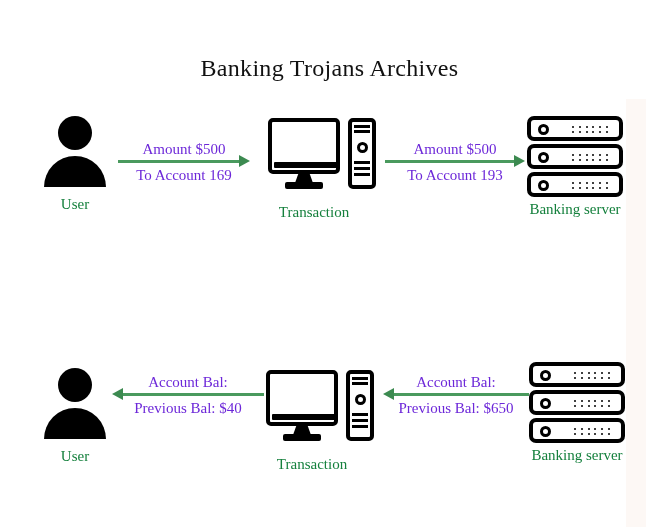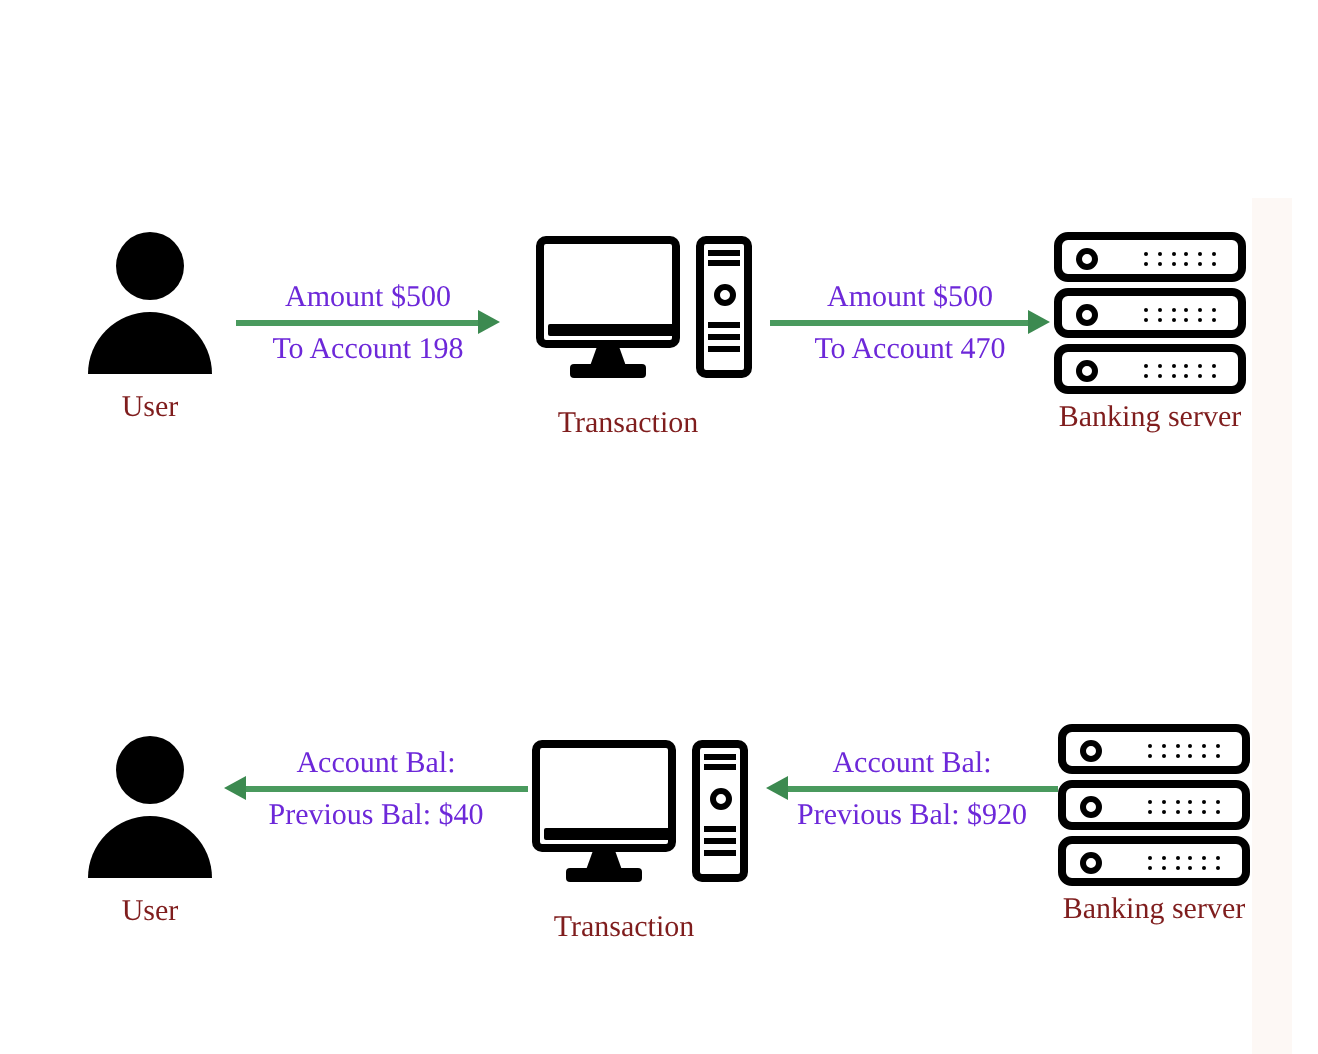--- a/index.html
+++ b/index.html
@@ -44,21 +44,21 @@
   
   .node {
     position: absolute;
   }
   .node-label {
     position: absolute;
     left: 50%;
     transform: translateX(-50%);
     font-size: 15px;
     white-space: nowrap;
-    color: #7f1d1d;
+    color: #15803d;
   }
   
   .user-icon {
     position: relative;
     width: 62px;
     height: 76px;
   }
   .user-head {
     position: absolute;
     left: 14px;
@@ -251,34 +251,35 @@
   .arrow-caption.above { bottom: 6px; }
   .arrow-caption.below { top: 7px; }
 </style>
 </head>
 <body>
 
 <div id="canvas">
 
   <div class="edge-strip"></div>
 
+  <div class="title">Banking Trojans Archives</div>
 
   <div class="node" style="left:44px; top:116px;">
     <div class="user-icon">
       <div class="user-head"></div>
       <div class="user-body"></div>
     </div>
     <div class="node-label" style="top:80px;">User</div>
   </div>
 
   <div class="arrow right" style="left:118px; top:160px; width:132px;">
     <div class="shaft"></div>
     <div class="head"></div>
     <div class="arrow-caption above">Amount $500</div>
-    <div class="arrow-caption below">To Account 198</div>
+    <div class="arrow-caption below">To Account 169</div>
   </div>
 
   <div class="node" style="left:268px; top:118px;">
     <div class="pc-icon">
       <div class="monitor">
         <div class="monitor-chin"></div>
       </div>
       <div class="monitor-neck"></div>
       <div class="monitor-base"></div>
       <div class="tower">
@@ -290,21 +291,21 @@
         <div class="tower-line l3"></div>
       </div>
     </div>
     <div class="node-label" style="top:86px; left:46px;">Transaction</div>
   </div>
 
   <div class="arrow right" style="left:385px; top:160px; width:140px;">
     <div class="shaft"></div>
     <div class="head"></div>
     <div class="arrow-caption above">Amount $500</div>
-    <div class="arrow-caption below">To Account 470</div>
+    <div class="arrow-caption below">To Account 193</div>
   </div>
 
   <div class="node" style="left:527px; top:116px;">
     <div class="server-icon">
       <div class="server-unit u1">
         <div class="server-led"></div>
         <div class="server-dots">
           <i></i>
             <i></i>
             <i></i>
@@ -388,21 +389,21 @@
         <div class="tower-line l3"></div>
       </div>
     </div>
     <div class="node-label" style="top:86px; left:46px;">Transaction</div>
   </div>
 
   <div class="arrow left" style="left:383px; top:393px; width:146px;">
     <div class="shaft"></div>
     <div class="head"></div>
     <div class="arrow-caption above">Account Bal:</div>
-    <div class="arrow-caption below">Previous Bal: $920</div>
+    <div class="arrow-caption below">Previous Bal: $650</div>
   </div>
 
   <div class="node" style="left:529px; top:362px;">
     <div class="server-icon">
       <div class="server-unit u1">
         <div class="server-led"></div>
         <div class="server-dots">
           <i></i>
             <i></i>
             <i></i>

